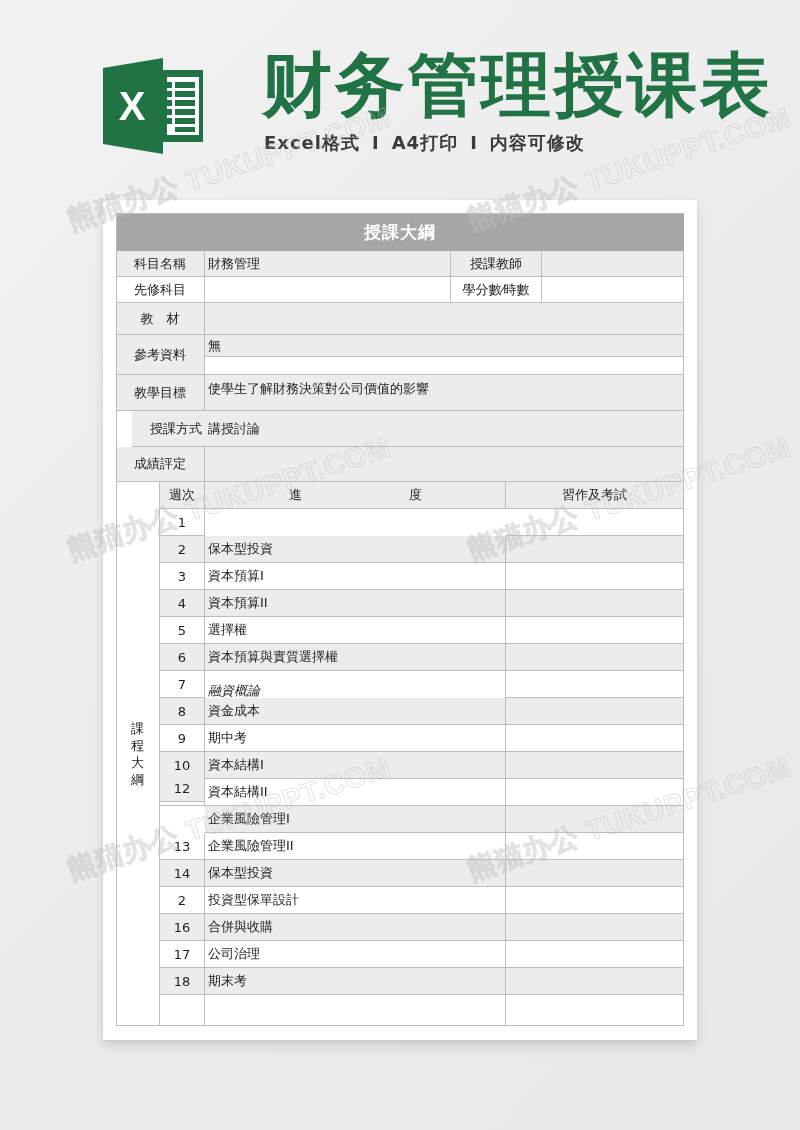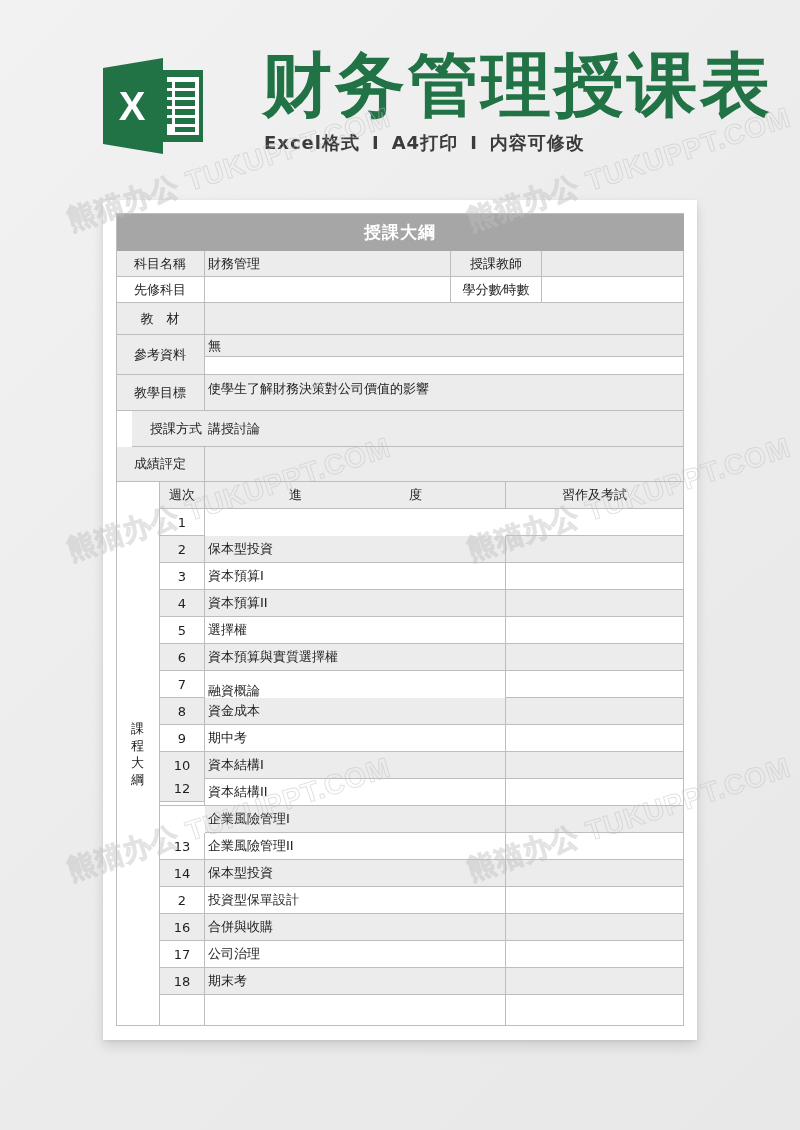--- a/index.html
+++ b/index.html
@@ -165,21 +165,21 @@
       <div class="cell g center" style="left: 44px; top: 377px; width: 45px; height: 27px;">4</div>
       <div class="cell g left" style="left: 89px; top: 377px; width: 301px; height: 27px;">資本預算II</div>
       <div class="cell g left" style="left: 390px; top: 377px; width: 178px; height: 27px;"></div>
       <div class="cell w center" style="left: 44px; top: 404px; width: 45px; height: 27px;">5</div>
       <div class="cell w left" style="left: 89px; top: 404px; width: 301px; height: 27px;">選擇權</div>
       <div class="cell w left" style="left: 390px; top: 404px; width: 178px; height: 27px;"></div>
       <div class="cell g center" style="left: 44px; top: 431px; width: 45px; height: 27px;">6</div>
       <div class="cell g left" style="left: 89px; top: 431px; width: 301px; height: 27px;">資本預算與實質選擇權</div>
       <div class="cell g left" style="left: 390px; top: 431px; width: 178px; height: 27px;"></div>
       <div class="cell w center" style="left: 44px; top: 458px; width: 45px; height: 27px;">7</div>
-      <div class="cell w left" style="left: 89px; top: 458px; width: 301px; height: 41px;">融資概論</div>
+      <div class="cell w left" style="left: 89px; top: 458px; width: 301px; height: 41px; font-style: italic;">融資概論</div>
       <div class="cell w left" style="left: 390px; top: 458px; width: 178px; height: 27px;"></div>
       <div class="cell g center" style="left: 44px; top: 485px; width: 45px; height: 27px;">8</div>
       <div class="cell g left" style="left: 89px; top: 485px; width: 301px; height: 27px;">資金成本</div>
       <div class="cell g left" style="left: 390px; top: 485px; width: 178px; height: 27px;"></div>
       <div class="cell w center" style="left: 44px; top: 512px; width: 45px; height: 27px;">9</div>
       <div class="cell w left" style="left: 89px; top: 512px; width: 301px; height: 27px;">期中考</div>
       <div class="cell w left" style="left: 390px; top: 512px; width: 178px; height: 27px;"></div>
       <div class="cell g center" style="left: 44px; top: 539px; width: 45px; height: 27px;">10</div>
       <div class="cell g left" style="left: 89px; top: 539px; width: 301px; height: 27px;">資本結構Ⅰ</div>
       <div class="cell g left" style="left: 390px; top: 539px; width: 178px; height: 27px;"></div>

